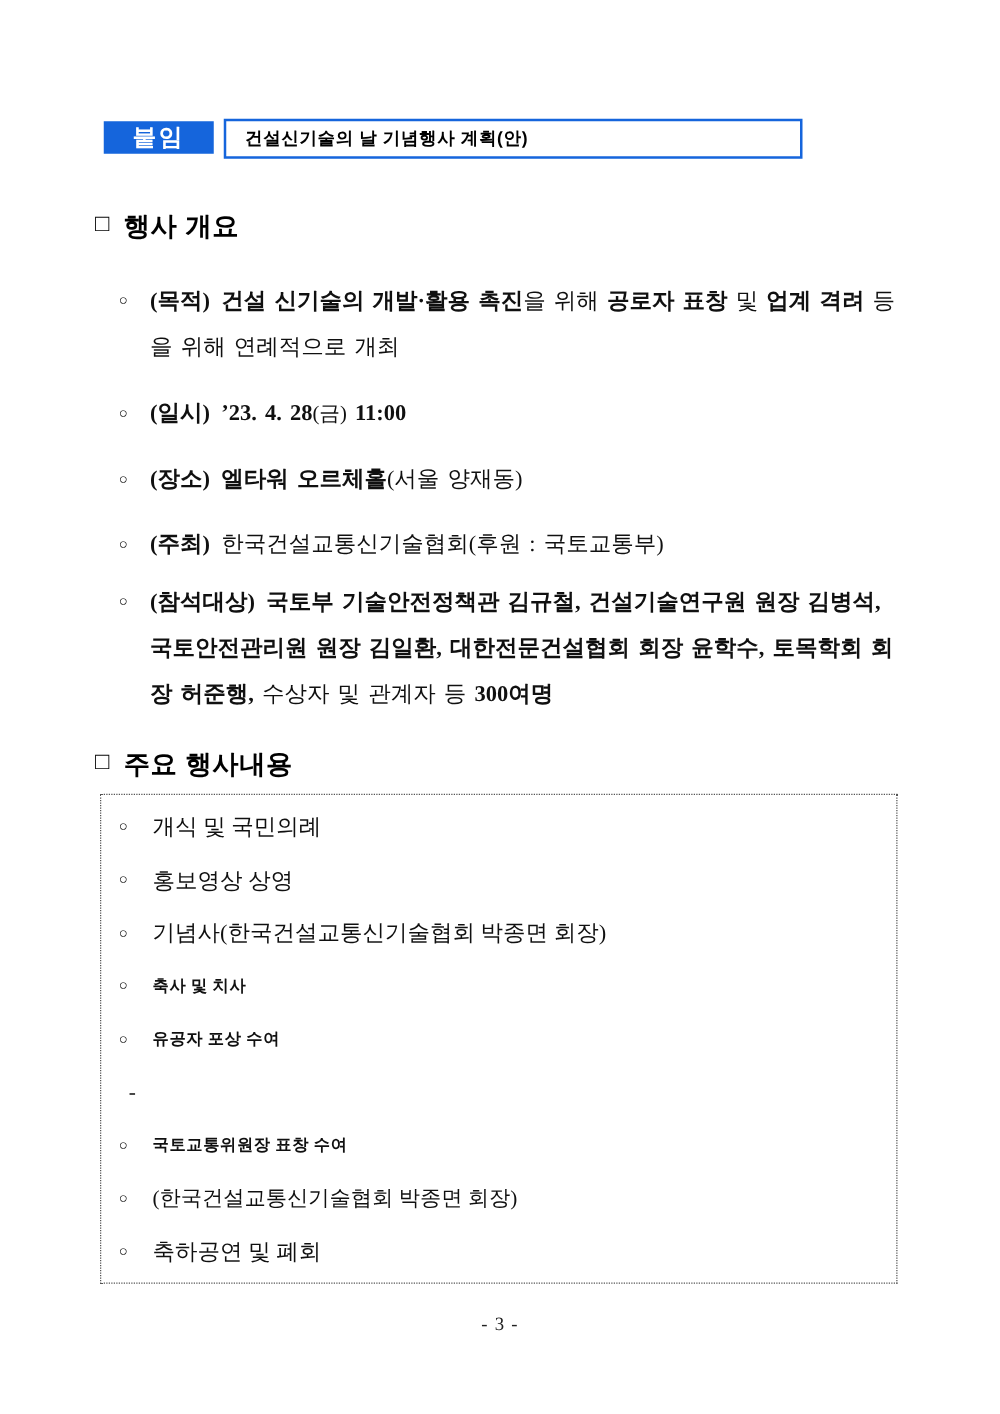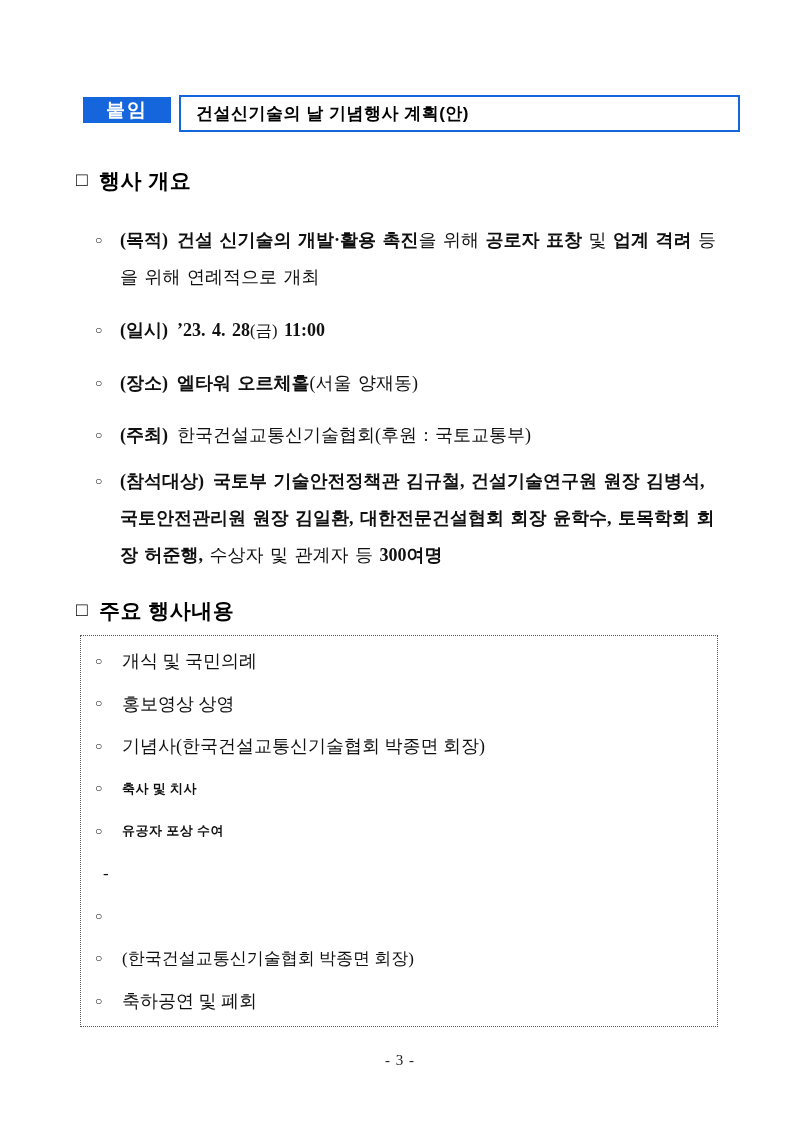--- a/index.html
+++ b/index.html
@@ -11,24 +11,24 @@
   }
   
   .header { position:absolute; top:95px; left:83px; display:flex; align-items:flex-start; }
   .badge {
     width:88px; margin:2px 0; background:#1565DC; color:#ffffff;
     display:flex; align-items:center; justify-content:center;
     font-family:"Liberation Sans","DejaVu Sans",sans-serif;
     font-weight:bold; font-size:19px; letter-spacing:2px;
   }
   .title-box {
-    margin-left:8px; width:561px; border:2px solid #1565DC; background:#ffffff;
+    margin-left:8px; width:463px; border:2px solid #1565DC; background:#ffffff;
     padding:5px 12px 5px 15px;
     font-family:"Liberation Sans","DejaVu Sans",sans-serif;
-    font-weight:bold; font-size:17px; letter-spacing:0.5px; color:#000;
+    font-weight:bold; font-size:14px; letter-spacing:0.5px; color:#000;
   }
   
   .section-heading {
     position:absolute; left:76px; display:flex; align-items:center;
     font-family:"Liberation Sans","DejaVu Sans",sans-serif;
     font-weight:bold; font-size:21px; color:#000; letter-spacing:0.5px;
   }
   #overview-heading { top:167px; }
   #program-heading  { top:597px; }
   .sq { font-weight:normal; font-size:19px; margin-right:11px; position:relative; top:-1px; }
@@ -127,20 +127,21 @@
     </div>
     <div class="pg-row pg-bold">
       <span class="bullet">○</span>
       <span class="txt">유공자 포상 수여</span>
     </div>
     <div class="pg-row pg-dash">
       <span class="dash">-</span>
     </div>
     <div class="pg-row pg-bold">
       <span class="bullet">○</span>
+      <span class="txt">국토교통위원장 표창 수여</span>
     </div>
     <div class="pg-row pg-bold">
       <span class="bullet">○</span>
         <span class="pg-paren">(한국건설교통신기술협회 박종면 회장)</span>
     </div>
     <div class="pg-row">
       <span class="bullet">○</span>
       <span class="txt r">축하공연 및 폐회</span>
     </div>
   </div>

